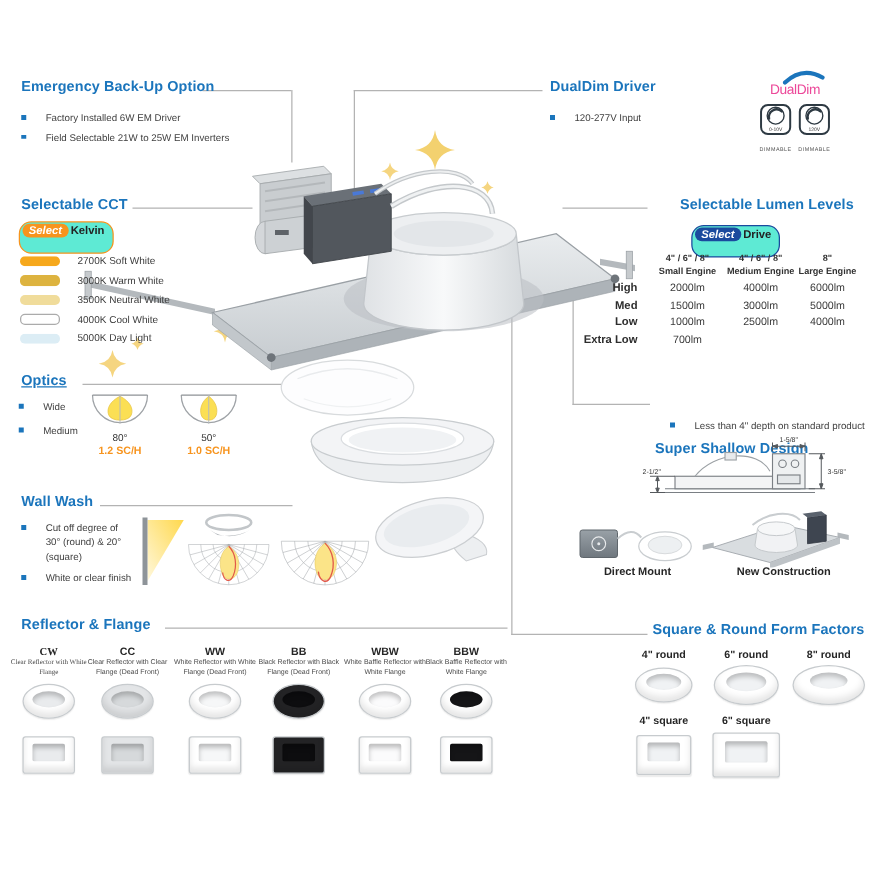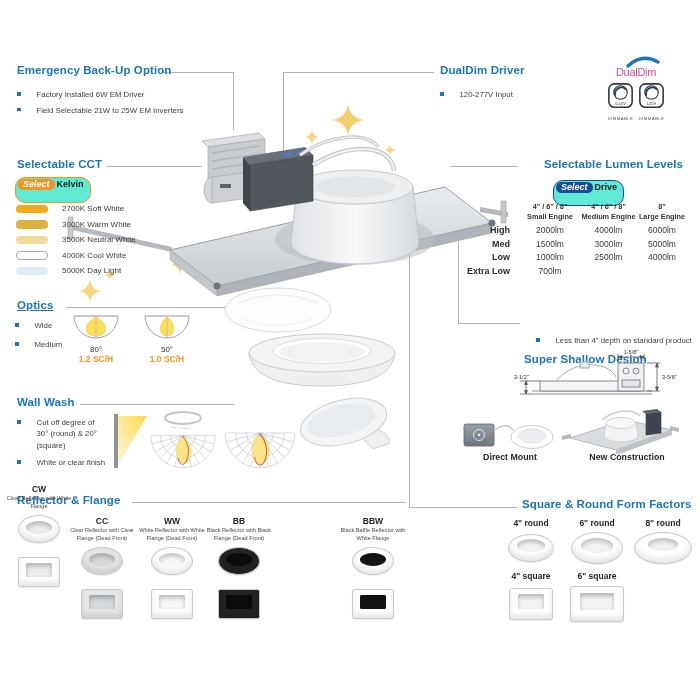--- a/index.html
+++ b/index.html
@@ -419,21 +419,21 @@
     <path d="M44 15 L42 28 A17 6 0 0 0 76 28 L74 15 Z" fill="#F1F2F4" stroke="#C5C9CC" stroke-width=".8"></path>
     <ellipse cx="59" cy="15" rx="15" ry="5.5" fill="#F6F7F8" stroke="#C5C9CC" stroke-width=".8"></ellipse>
     <polygon points="84,6 99,4 99,25 84,27" fill="#3E4550" stroke="#30363F" stroke-width=".6"></polygon>
     <polygon points="84,6 99,4 95,1 80,3" fill="#5A626D"></polygon>
     <path d="M40 12 C52 2 70 0 78 8" stroke="#C9CDD0" stroke-width="1.6" fill="none"></path>
   </svg>
   <div class="cap" style="left:572px;top:452px;width:110px;">New Construction</div>
 
   <div class="h2" style="left:17px;top:494px;">Reflector &amp; Flange</div>
 
-  <div class="rf-col" style="left:6px;top:484px;">
+  <div class="rf-col" style="left:6px;top:516px;font-family:Liberation Serif, serif;">
     <div class="rf-code">CW</div>
     <div class="rf-desc">Clear Reflector with White Flange</div>
     <div class="trim-r" style="width: 40px; height: 26px; background: rgb(255, 255, 255);">
       <div class="in" style="width: 26px; height: 13px; top: 5px; background: rgb(233, 235, 237);"></div>
     </div>
     <div class="trim-s" style="width: 40px; height: 28px; margin-top: 14px; background: rgb(255, 255, 255);">
       <div class="in" style="width: 26px; height: 14px; top: 5px; background: rgb(233, 235, 237);"></div>
     </div>
   </div>
   <div class="rf-col" style="left:69px;top:516px;">
@@ -459,20 +459,30 @@
   <div class="rf-col" style="left:206px;top:516px;">
     <div class="rf-code">BB</div>
     <div class="rf-desc">Black Reflector with Black Flange (Dead Front)</div>
     <div class="trim-r" style="width: 40px; height: 26px; background: rgb(35, 35, 37);">
       <div class="in" style="width: 26px; height: 13px; top: 5px; background: rgb(13, 13, 15);"></div>
     </div>
     <div class="trim-s" style="width: 40px; height: 28px; margin-top: 14px; background: rgb(35, 35, 37);">
       <div class="in" style="width: 26px; height: 14px; top: 5px; background: rgb(13, 13, 15);"></div>
     </div>
   </div>
+  <div class="rf-col" style="left:275px;top:516px;">
+    <div class="rf-code">WBW</div>
+    <div class="rf-desc">White Baffle Reflector with White Flange</div>
+    <div class="trim-r" style="width: 40px; height: 26px; background: rgb(255, 255, 255);">
+      <div class="in" style="width: 26px; height: 13px; top: 5px; background: rgb(251, 251, 252);"></div>
+    </div>
+    <div class="trim-s" style="width: 40px; height: 28px; margin-top: 14px; background: rgb(255, 255, 255);">
+      <div class="in" style="width: 26px; height: 14px; top: 5px; background: rgb(251, 251, 252);"></div>
+    </div>
+  </div>
   <div class="rf-col" style="left:340px;top:516px;">
     <div class="rf-code">BBW</div>
     <div class="rf-desc">Black Baffle Reflector with White Flange</div>
     <div class="trim-r" style="width: 40px; height: 26px; background: rgb(255, 255, 255);">
       <div class="in" style="width: 26px; height: 13px; top: 5px; background: rgb(21, 21, 23);"></div>
     </div>
     <div class="trim-s" style="width: 40px; height: 28px; margin-top: 14px; background: rgb(255, 255, 255);">
       <div class="in" style="width: 26px; height: 14px; top: 5px; background: rgb(21, 21, 23);"></div>
     </div>
   </div>

